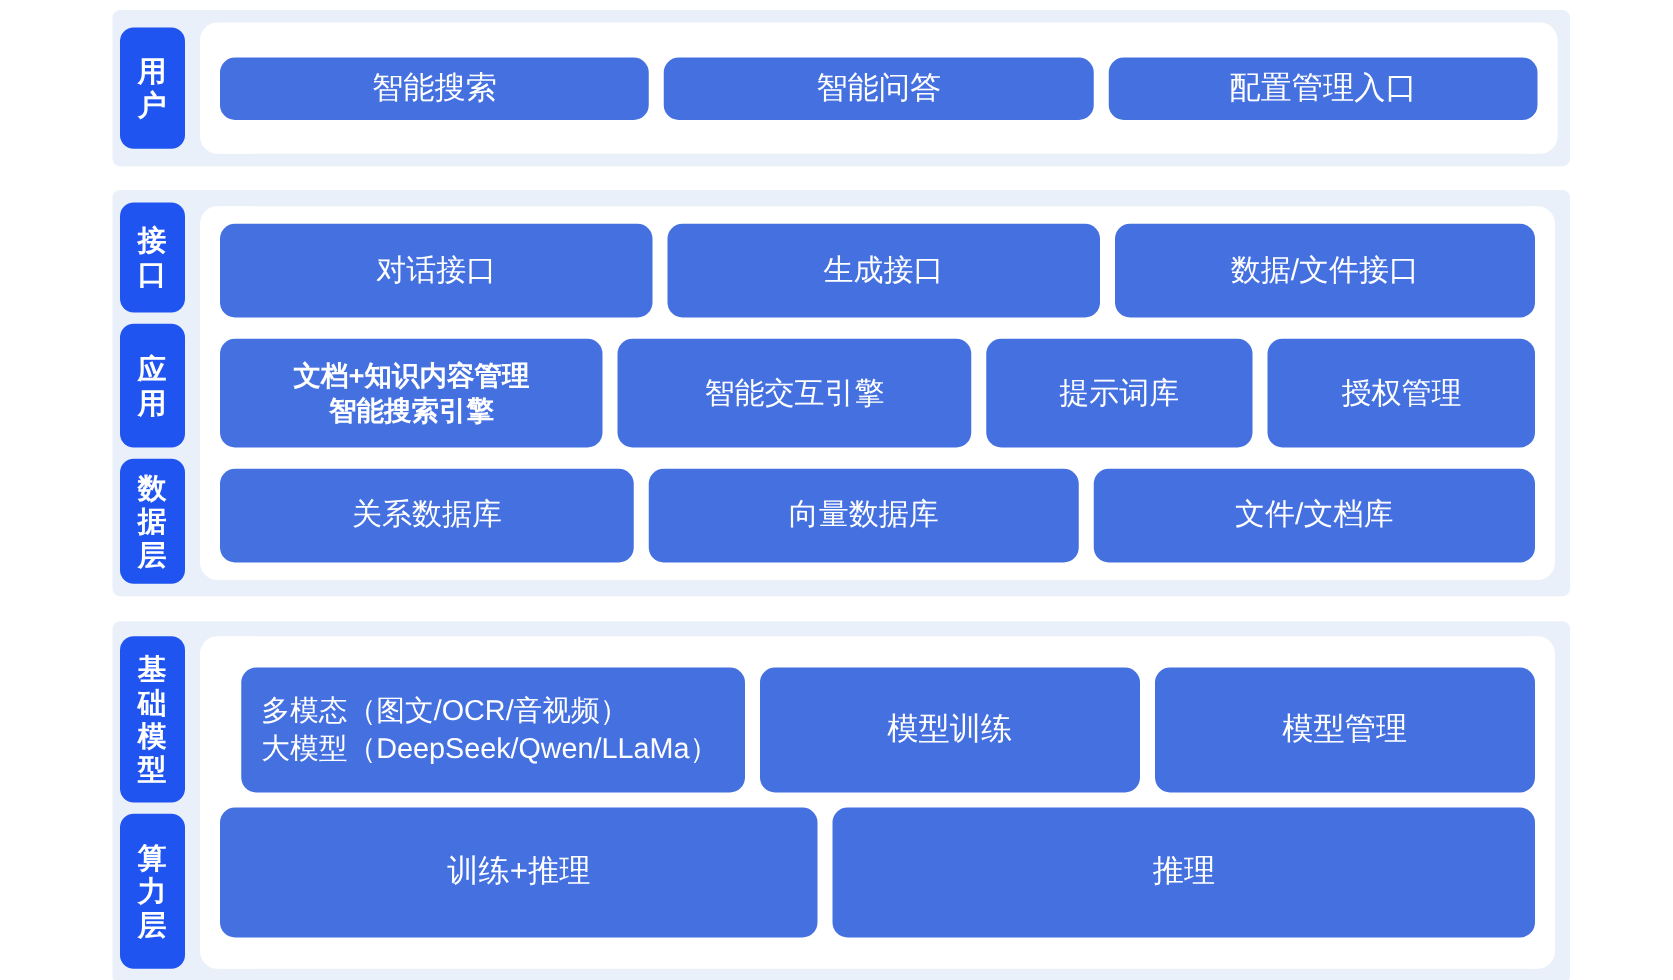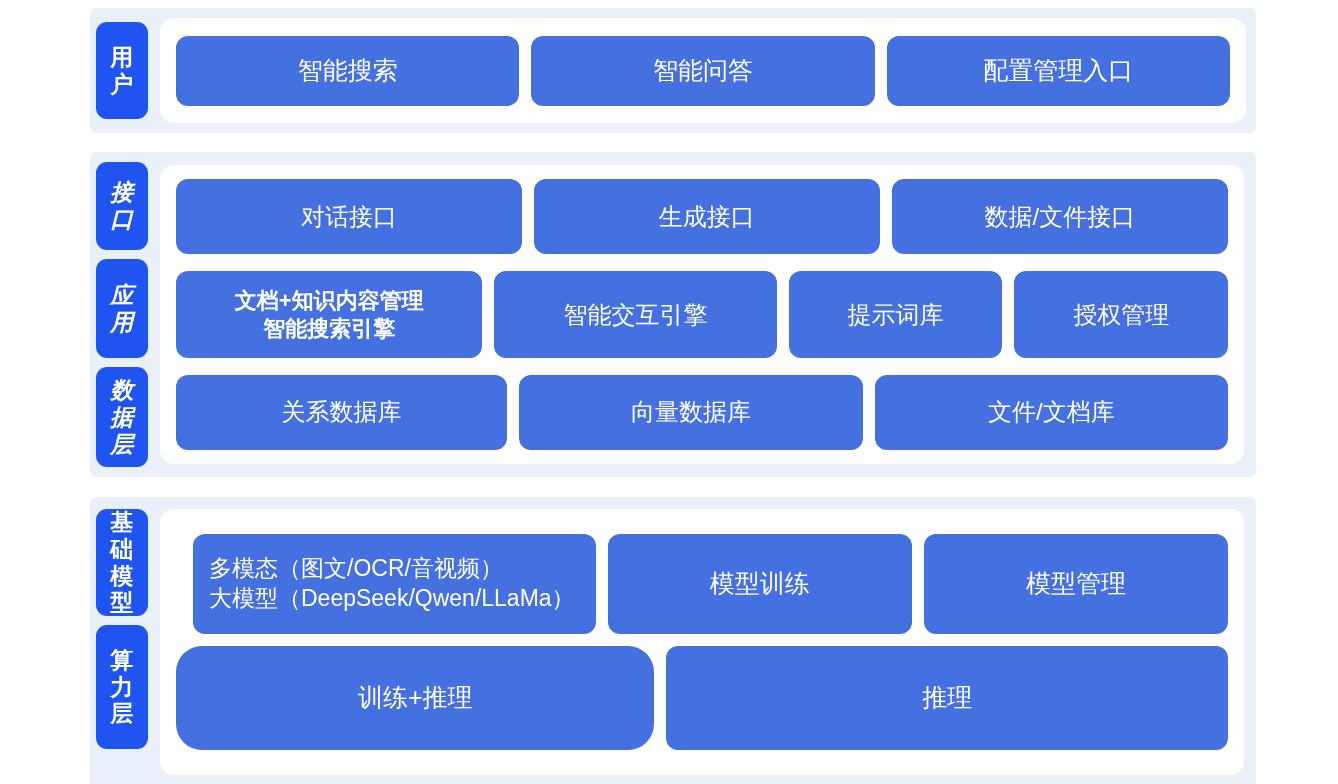--- a/index.html
+++ b/index.html
@@ -97,38 +97,38 @@
     box-sizing: border-box;
     padding: 6px 8px;
     white-space: pre-line;
   }
 
   
   #band-user { top: 8px; height: 125px; }
   #band-user .label-col { padding-top: 14px; padding-bottom: 14px; }
   #band-user .vlabel { height: 97px; }
   #band-user .panel { margin: 10px 10px 10px 6px; padding: 14px 16px; }
-  #band-user .box { height: 70px; flex: 1 1 0; }
+  #band-user .box { height: 50px; flex: 1 1 0; }
 
   
   #band-mid { top: 152px; height: 325px; }
-  #band-mid .label-col { padding: 10px 2px; justify-content: space-between; font-style: italic; }
+  #band-mid .label-col { padding: 10px 2px; justify-content: space-between; }
   #band-mid .vlabel.h2 { height: 88px; }
   #band-mid .vlabel.h3 { height: 100px; }
   #band-mid .vlabel.h4 { height: 100px; }
   #band-mid .panel { margin: 13px 12px 13px 6px; padding: 14px 16px; gap: 17px; }
   #band-mid .row { height: 76px; }
   #band-mid .row.tall { height: 88px; }
   #band-mid .box { font-size: 24px; }
   #band-mid .box.smalltxt { font-size: 22px; }
 
   
   #band-base { top: 497px; height: 290px; }
   #band-base .label-col { padding: 12px 0; justify-content: flex-start; }
-  #band-base .vlabel.h5 { height: 107px; }
+  #band-base .vlabel.h5 { height: 134px; }
   #band-base .vlabel.h6 { height: 124px; }
   #band-base .panel { margin: 12px 12px 12px 6px; padding: 14px 16px; gap: 12px; }
   #band-base .row { height: 100px; }
   #band-base .row.r2 { height: 104px; }
   #band-base .box { font-size: 25px; }
   #band-base .box.modelbox {
     font-size: 23px;
     line-height: 1.3;
     justify-content: flex-start;
     text-align: left;
@@ -198,20 +198,20 @@
     <div class="panel">
 
       <div class="row">
         <div class="box modelbox" style="flex:1.34 1 0;margin-left:17px;">多模态（图文/OCR/音视频）
 大模型（DeepSeek/Qwen/LLaMa）</div>
         <div class="box" style="flex:1.02 1 0;">模型训练</div>
         <div class="box" style="flex:1.02 1 0;">模型管理</div>
       </div>
 
       <div class="row r2">
-        <div class="box" style="flex:1.00 1 0;border-radius:26px;">训练+推理</div>
+        <div class="box" style="flex:1.00 1 0;">训练+推理</div>
         <div class="box" style="flex:1.18 1 0;">推理</div>
       </div>
 
     </div>
   </div>
 
 </div>
 
 </body></html>

